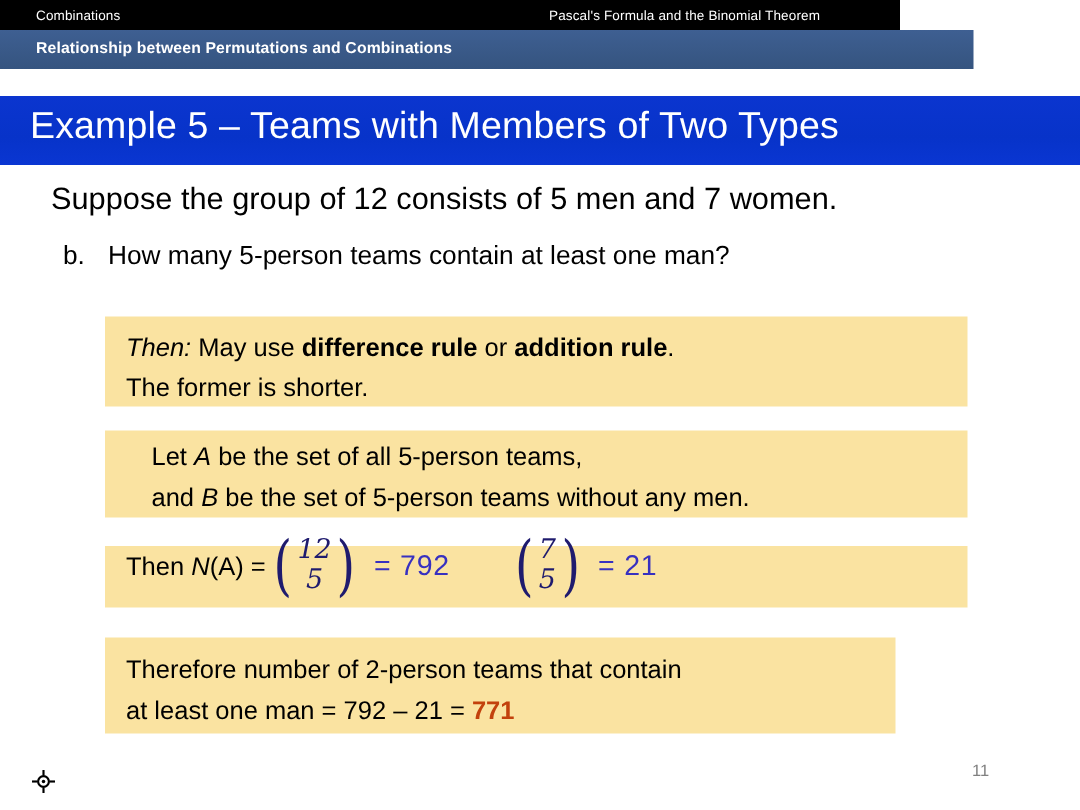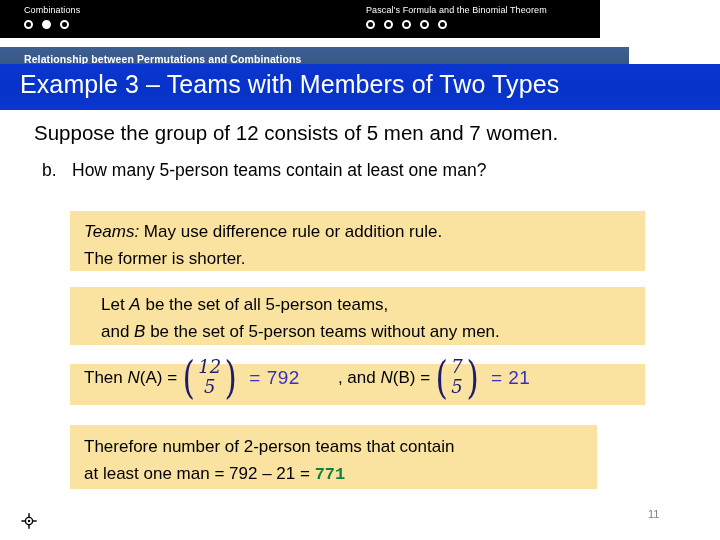--- a/index.html
+++ b/index.html
@@ -50,24 +50,25 @@
     box-sizing: border-box;
     background: transparent;
   }
   .dot.filled {
     background: #ffffff;
   }
 
   
   #subheader {
     position: absolute;
-    left: 0; top: 47px;
+    left: 0; top: 20px;
     width: 629px;
     height: 26px;
     background: linear-gradient(to bottom, #3e5f92 0%, #35547f 100%);
+    padding-left: 20px;
   }
   #subheader-text {
     position: absolute;
     left: 24px;
     top: 6px;
     color: #ffffff;
     font-size: 10.5px;
     font-weight: bold;
     letter-spacing: 0.1px;
     white-space: nowrap;
@@ -118,21 +119,21 @@
     background: #fae3a1;
     box-sizing: border-box;
   }
   .box-line {
     font-size: 17px;
     color: #000000;
     white-space: nowrap;
     line-height: 27px;
   }
   .box-line .ital { font-style: italic; }
-  .box-line .bold { font-weight: normal; margin-top: 28px; }
+  .box-line .bold { font-weight: bold; margin-top: 28px; }
 
   #hint-box   { left: 70px; top: 211px; width: 575px; height: 60px; padding: 7px 0 0 14px; }
   #set-box    { left: 70px; top: 287px; width: 575px; height: 58px; padding: 4px 0 0 31px; }
   #formula-box{ left: 70px; top: 364px; width: 575px; height: 41px; }
   #result-box { left: 70px; top: 425px; width: 527px; height: 64px; padding: 8px 0 0 14px; }
 
   
   #formula-row {
     position: absolute;
     left: 14px;
@@ -176,21 +177,21 @@
   .eqval {
     font-family: Liberation Sans, sans-serif;
     color: #3730c0;
     font-size: 19px;
     margin-left: 7px;
     letter-spacing: 0.5px;
   }
   .gap-sep { display: inline-block; width: 38px; }
 
   
-  .answer-blue { color: #15803d; font-weight: bold; font-family: Liberation Mono, monospace; }
+  .answer-blue { color: #c2410c; font-weight: bold; }
 
   
   #footer-icon {
     position: absolute;
     left: 20px;
     top: 512px;
     width: 18px;
     height: 18px;
   }
   #page-number {
@@ -226,32 +227,32 @@
       <span class="dot"></span>
     </div>
   </div>
 </div>
 
 <div id="subheader">
   <div id="subheader-text">Relationship between Permutations and Combinations</div>
 </div>
 
 <div id="titlebar">
-  <div id="titlebar-text">Example 3 – Teams with Members of Two Types</div>
+  <div id="titlebar-text">Example 5 – Teams with Members of Two Types</div>
 </div>
 
 <div id="prompt-line">Suppose the group of 12 consists of 5 men and 7 women.</div>
 
 <div id="question-row">
   <span id="question-label">b.</span>
   <span>How many 5-person teams contain at least one man?</span>
 </div>
 
 <div class="yellow-box" id="hint-box">
-  <div class="box-line"><span class="ital">Teams:</span><span> May use </span><span class="bold">difference rule</span><span> or </span><span class="bold">addition rule</span><span>.</span></div>
+  <div class="box-line"><span class="ital">Then:</span><span> May use </span><span class="bold">difference rule</span><span> or </span><span class="bold">addition rule</span><span>.</span></div>
   <div class="box-line">The former is shorter.</div>
 </div>
 
 <div class="yellow-box" id="set-box">
   <div class="box-line"><span>Let </span><span class="ital">A</span><span> be the set of all 5-person teams,</span></div>
   <div class="box-line"><span>and </span><span class="ital">B</span><span> be the set of 5-person teams without any men.</span></div>
 </div>
 
 <div class="yellow-box" id="formula-box">
   <div id="formula-row">
@@ -262,21 +263,20 @@
       <span class="binom-stack">
         <span>12</span>
         <span>5</span>
       </span>
       <span class="paren">)</span>
     </span>
     <span class="eqval">= 792</span>
 
     <span class="gap-sep"></span>
 
-    <span class="formula-text"><span>, and </span><span class="ital">N</span><span>(B)</span><span> = </span></span>
 
     <span class="binom">
       <span class="paren">(</span>
       <span class="binom-stack">
         <span>7</span>
         <span>5</span>
       </span>
       <span class="paren">)</span>
     </span>
     <span class="eqval">= 21</span>

